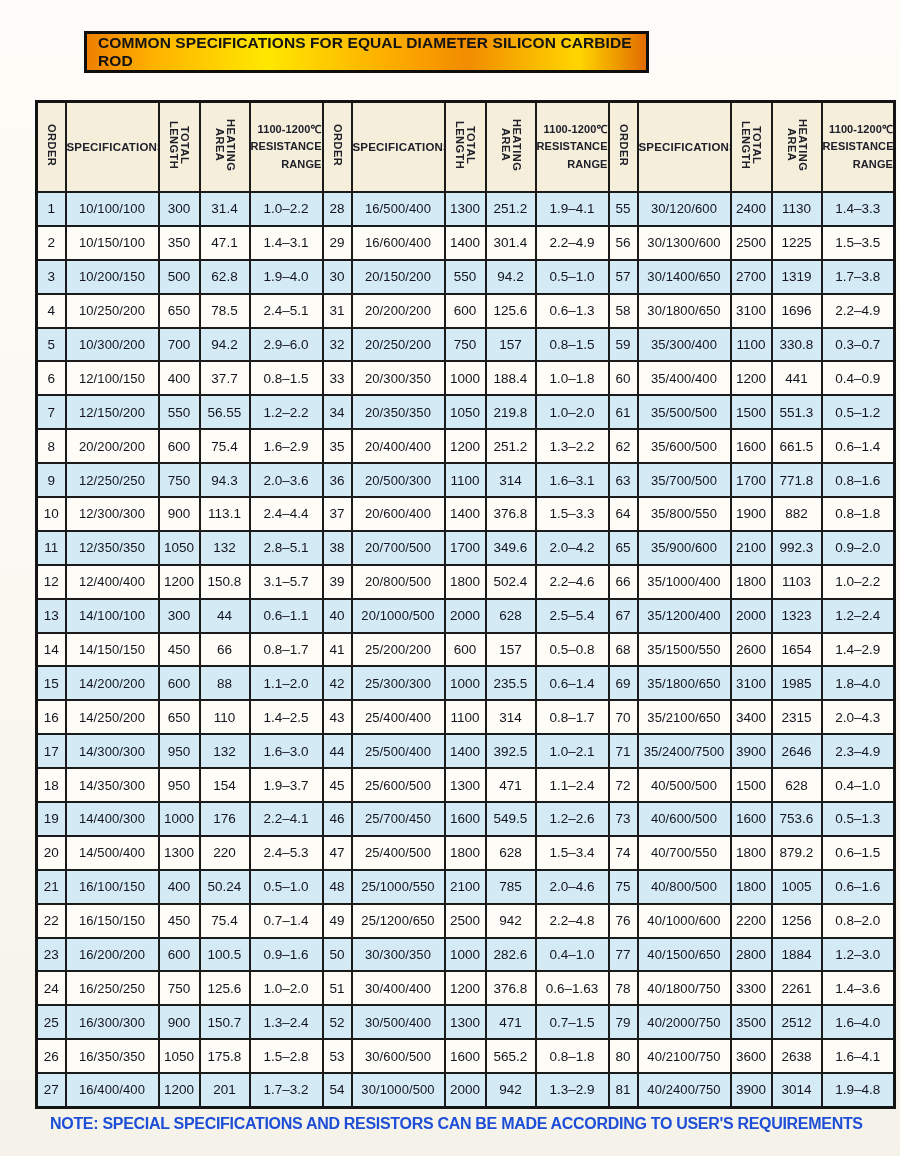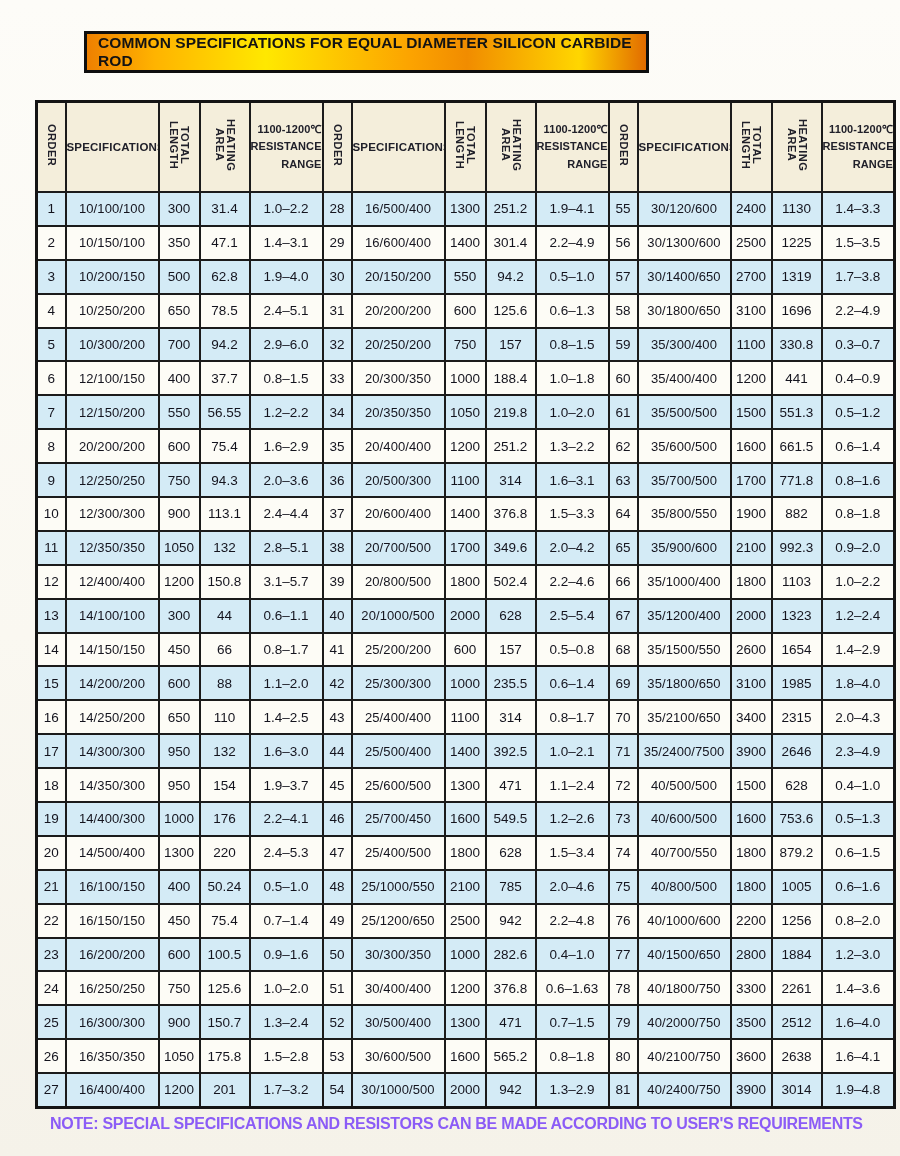--- a/index.html
+++ b/index.html
@@ -45,21 +45,21 @@
   tbody tr{height:33.9px;}
   tbody td{
     text-align:center;vertical-align:middle;
     font-size:13.5px;color:#14141e;background:#fdfcf6;
   }
   tbody tr.alt td{background:#d4ebf6;}
   td.c-order{font-size:13.5px;}
   td.c-spec{font-size:13px;letter-spacing:0.1px;}
   .note{
     position:absolute;left:50px;top:1115px;width:820px;
-    font-size:16px;font-weight:bold;color:#8b5cf6;letter-spacing:-0.3px;
+    font-size:16px;font-weight:bold;color:#1d4ed8;letter-spacing:-0.3px;
     white-space:nowrap;
   }
 </style>
 </head>
 <body>
 
 <div class="banner">
   <span>COMMON SPECIFICATIONS FOR EQUAL DIAMETER SILICON CARBIDE ROD</span>
 </div>
 

